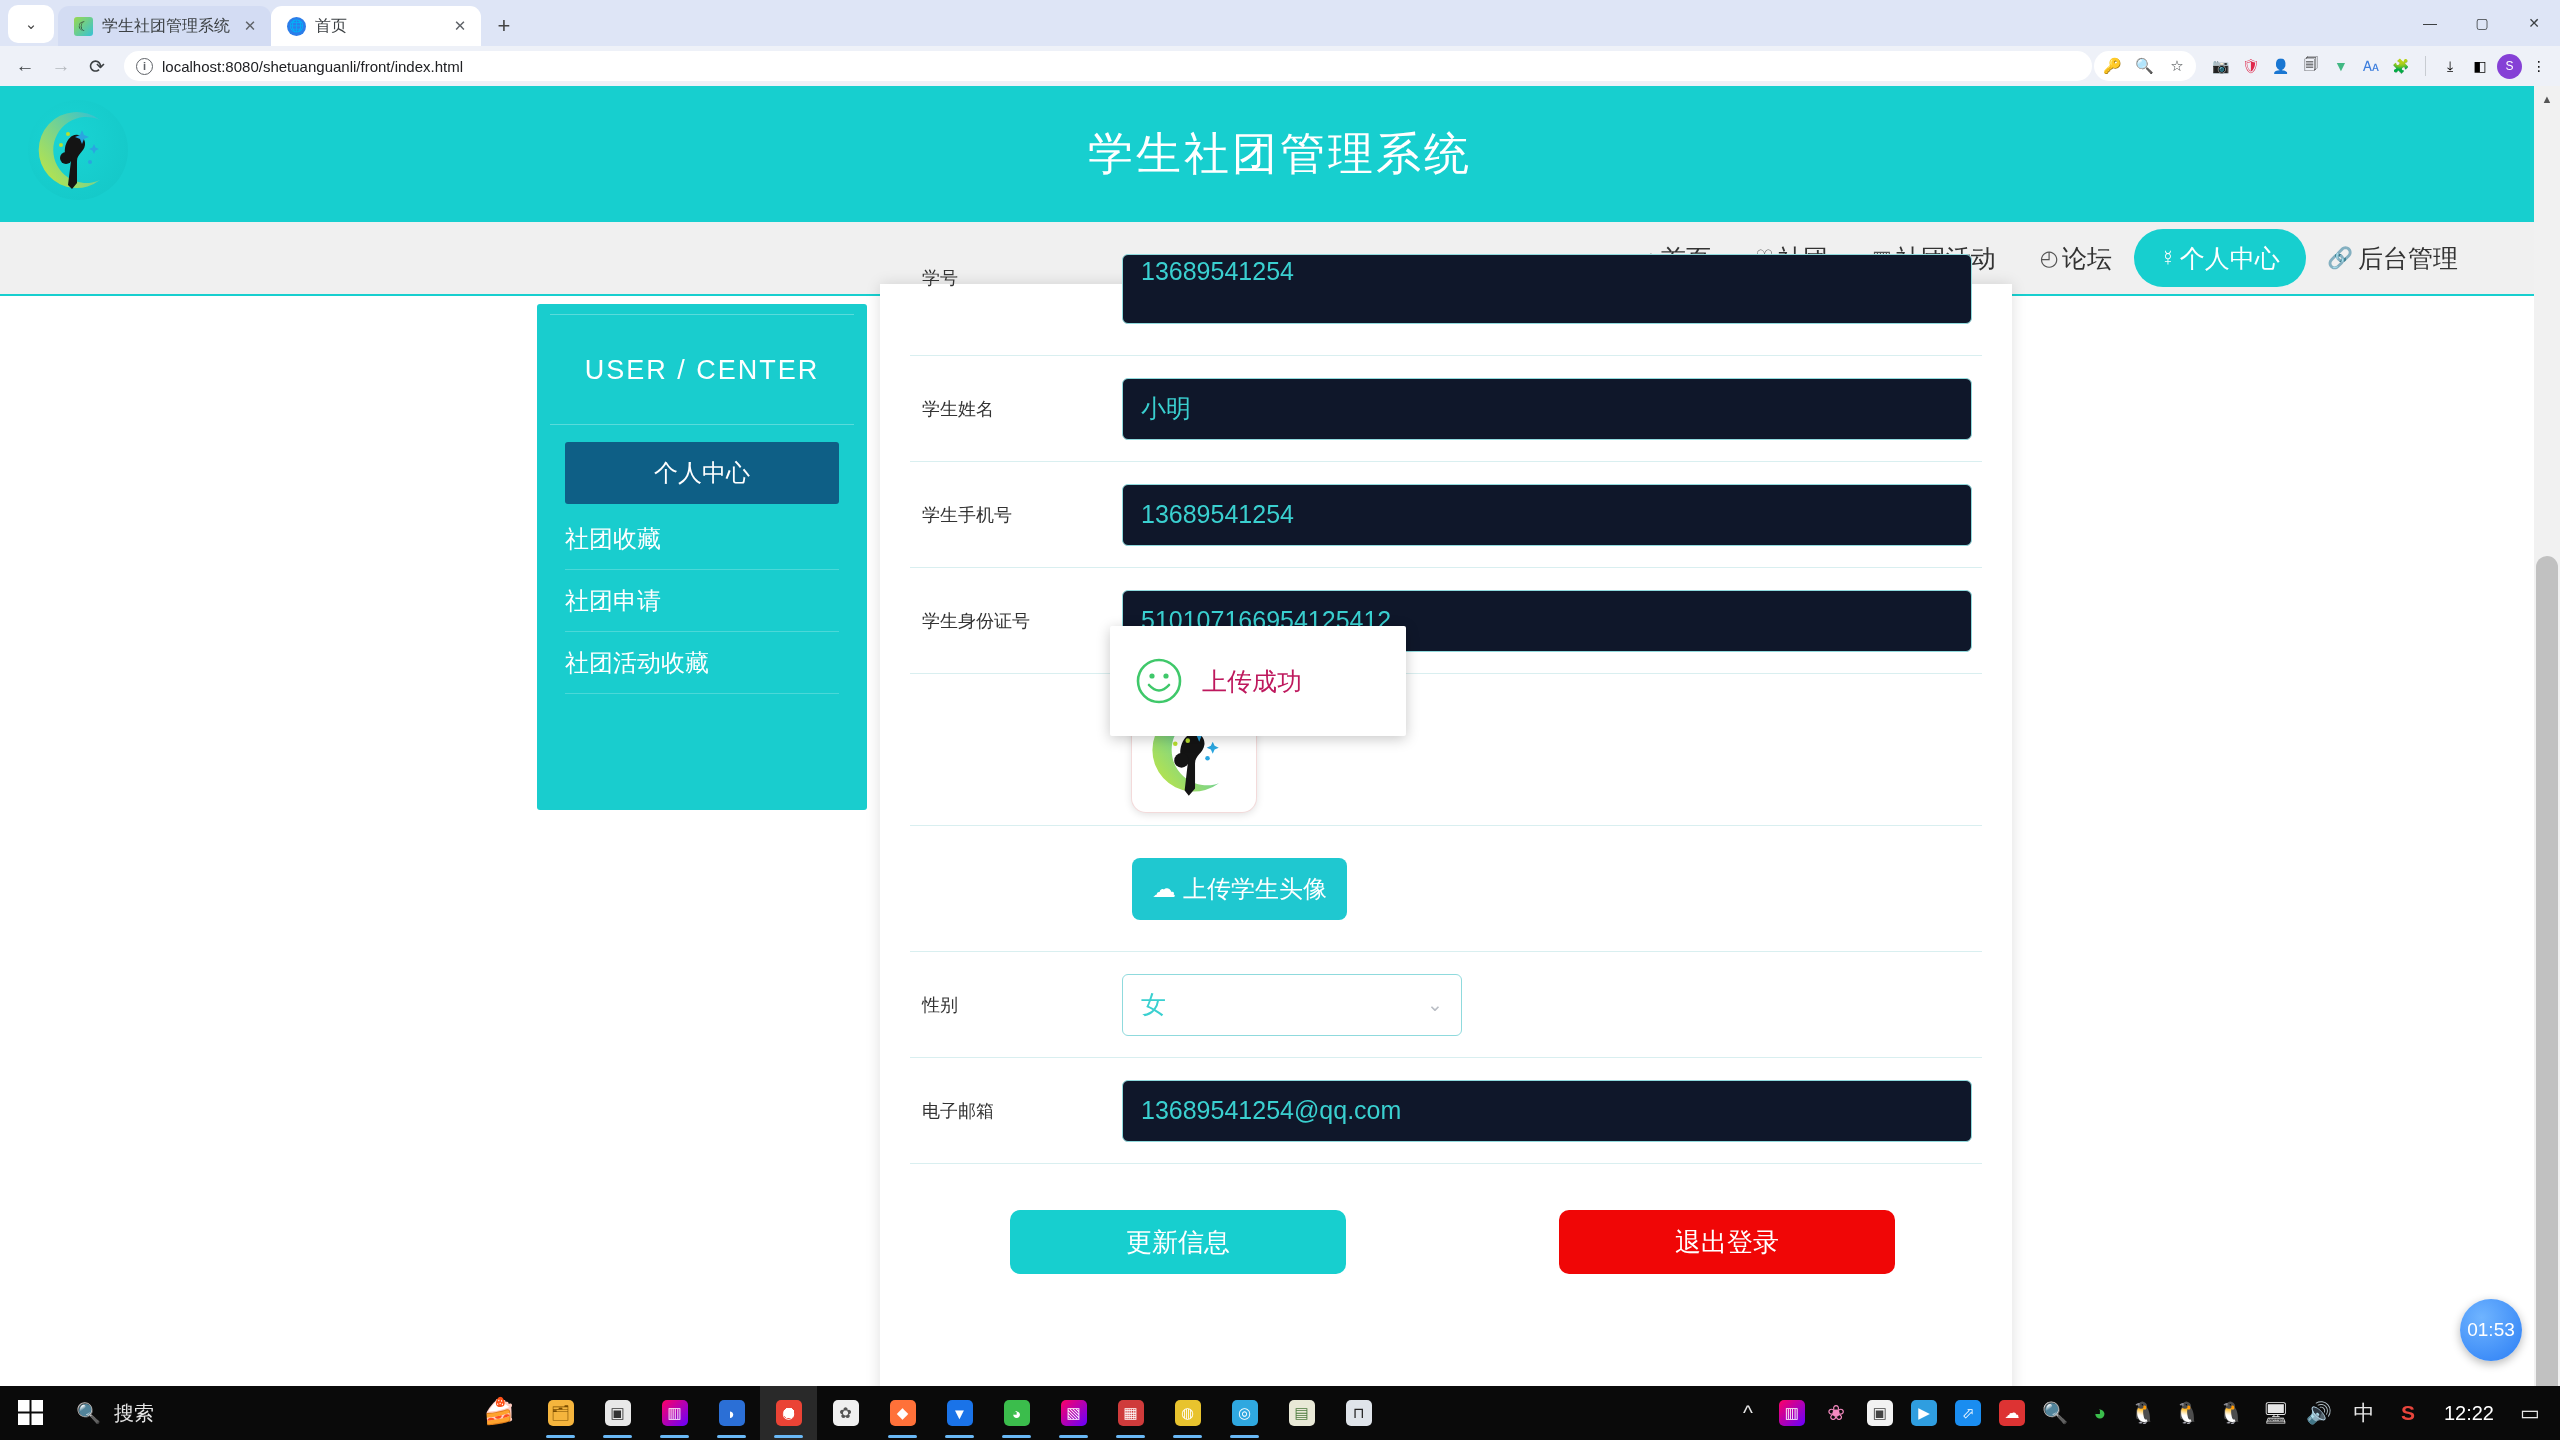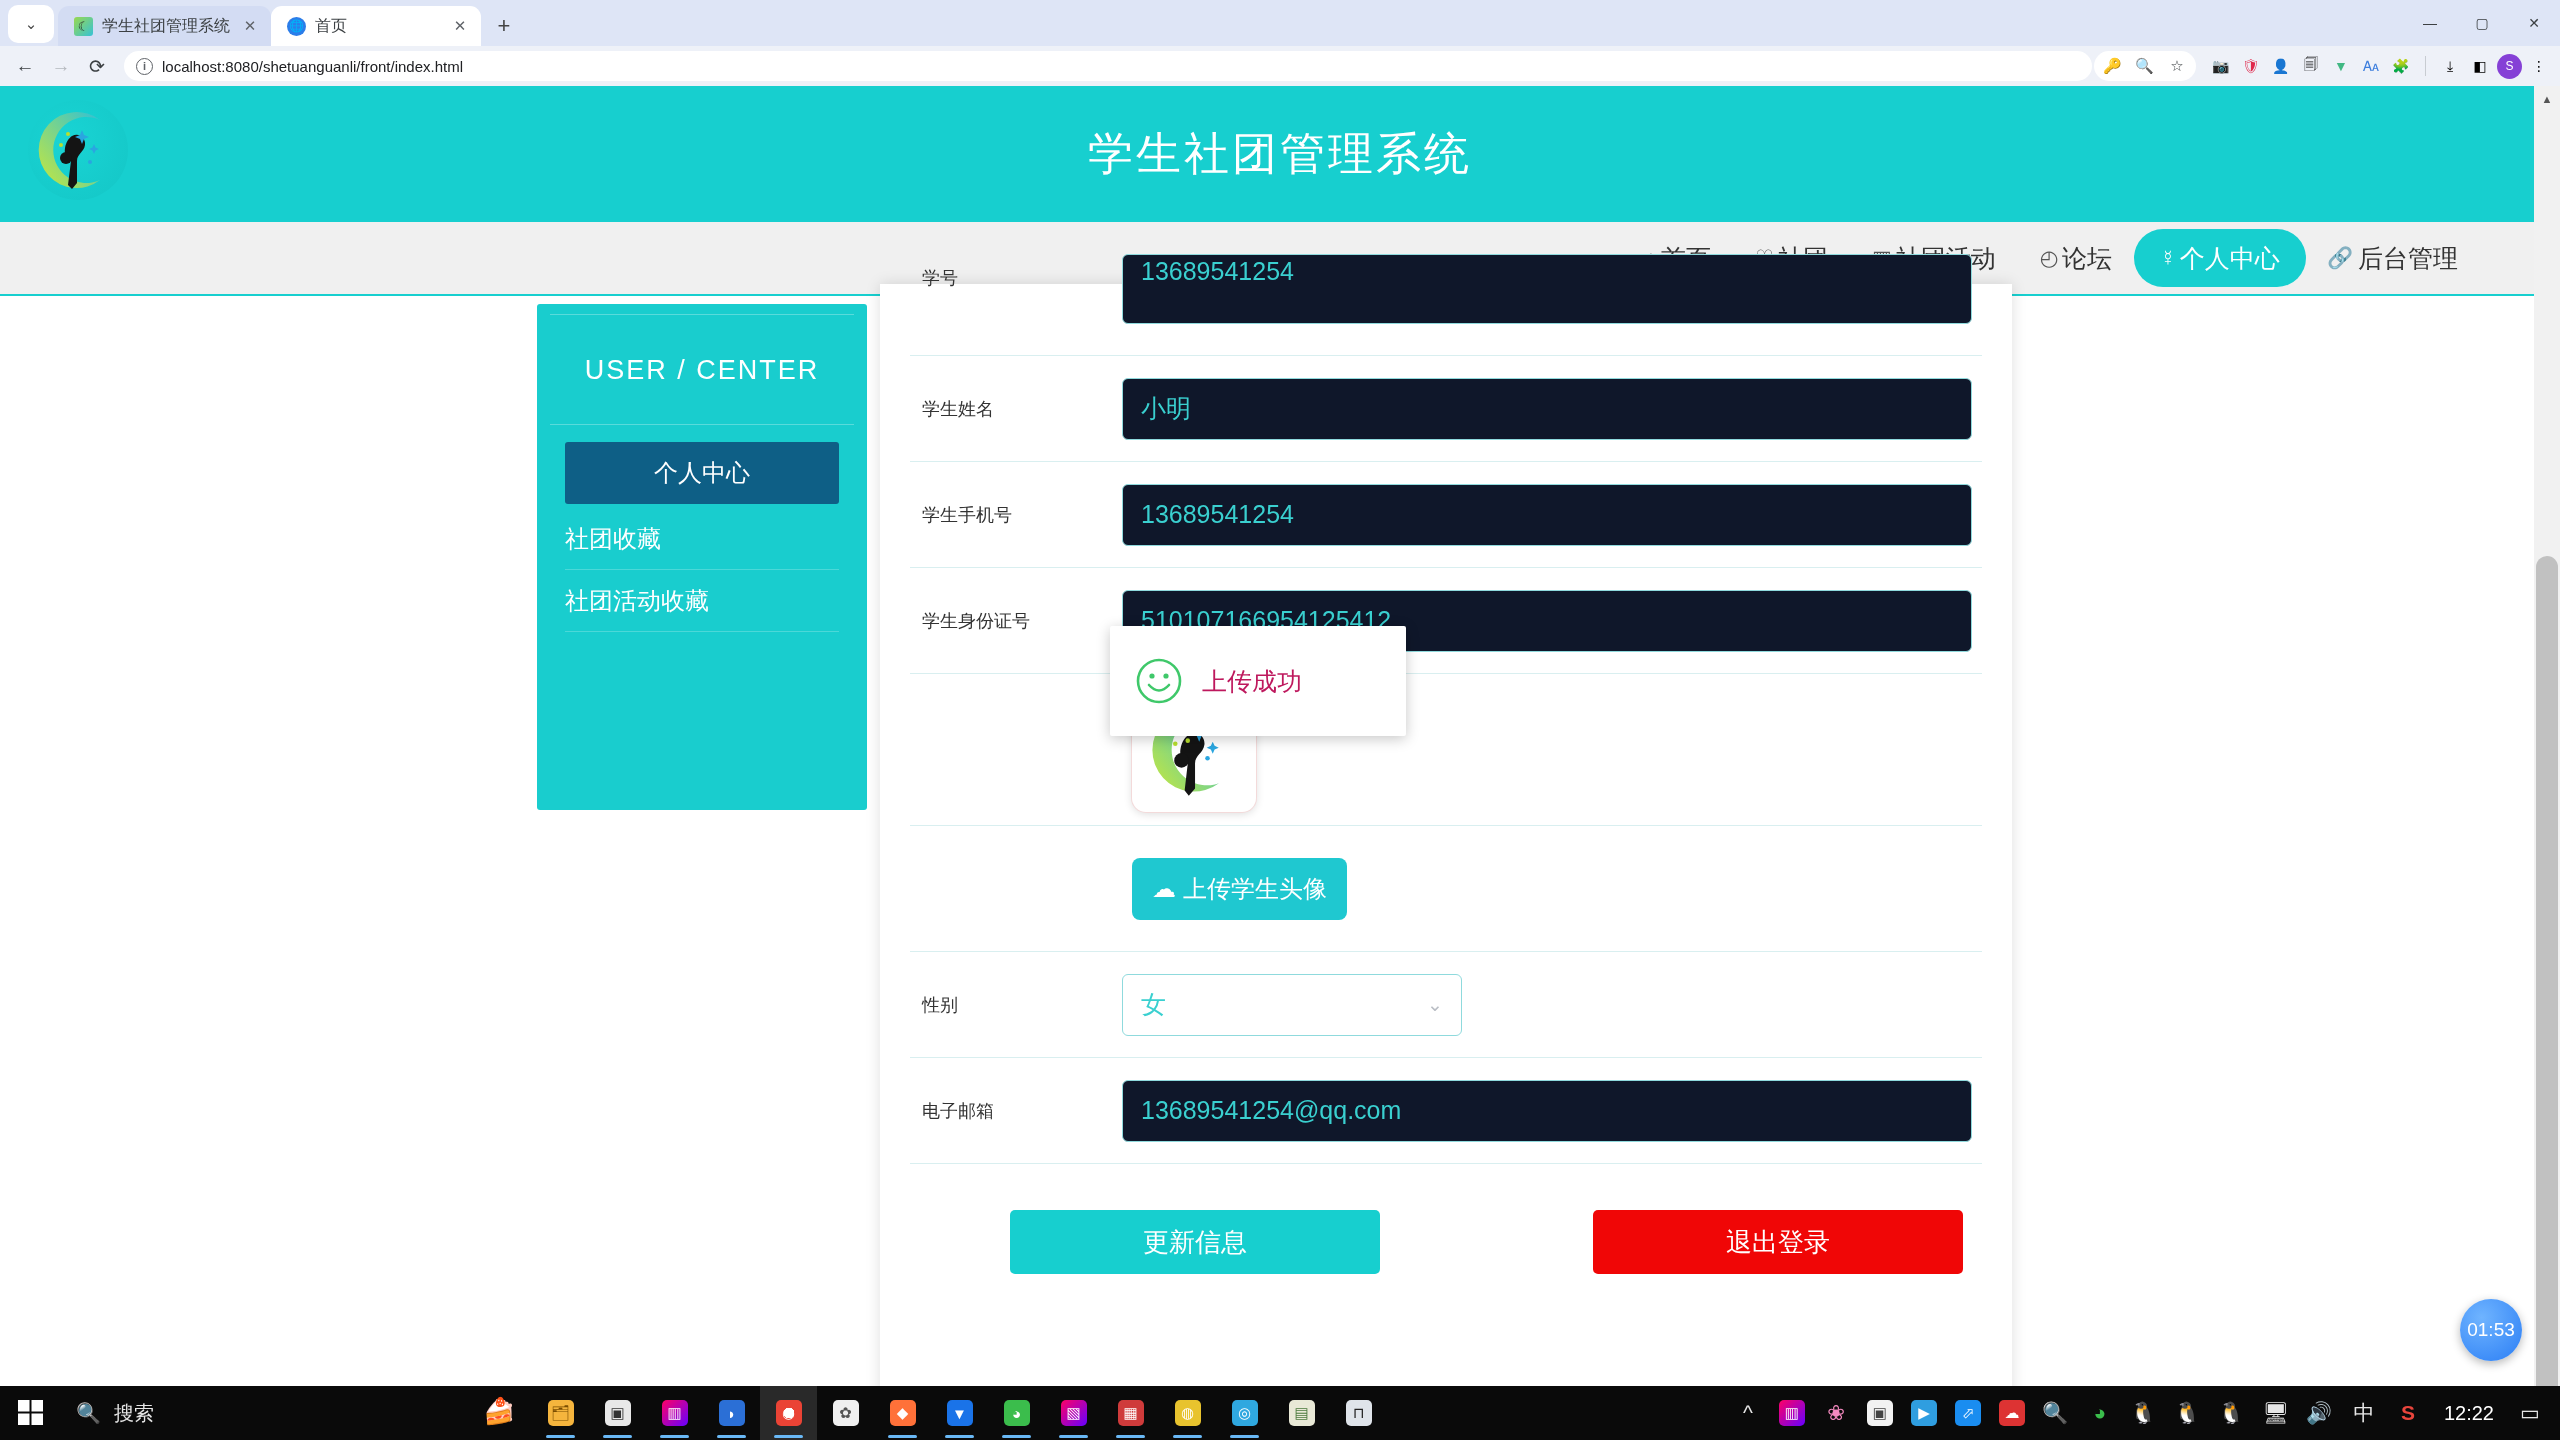--- a/index.html
+++ b/index.html
@@ -129,21 +129,21 @@
   .avatar-row { justify-content:flex-start; padding-left: 222px; }
   .avatar-box { width: 124px; height: 124px; border-radius: 14px;
     background:#fff; box-shadow: 0 0 0 1px #f3dada, 0 2px 9px rgba(0,0,0,.14);
     display:flex; align-items:center; justify-content:center; overflow:hidden; }
   .upload-row { padding-left: 222px; }
   .btn-upload { background: #1fc8d0; color:#fff; border-radius: 8px;
     padding: 0 20px; height: 62px; display:inline-flex; align-items:center;
     gap: 7px; font-size: 24px; }
   .btn-row { display:flex; align-items:center; padding: 46px 0 60px 100px;
     gap: 213px; border-bottom: none; }
-  .btn-big { width: 370px; height: 64px; border-radius: 5px; color:#fff;
+  .btn-big { width: 336px; height: 64px; border-radius: 10px; color:#fff;
     font-size: 26px; display:flex; align-items:center; justify-content:center; }
   .btn-update { background: #17cfcf; }
   .btn-logout { background: #f00606; }
 
   
   .toast { position: absolute; left: 1110px; top: 330px; width: 296px;
     height: 110px; background: #fff; box-shadow: 0 3px 14px rgba(0,0,0,.22);
     display:flex; align-items:center; gap: 18px; padding-left: 24px;
     border-radius: 2px; z-index: 50; }
   .toast-icon { width: 50px; height: 50px; flex:0 0 50px; }
@@ -303,20 +303,23 @@
     <div class="sidebar">
       <div class="sb-rule top"></div>
       <div class="sb-title">USER / CENTER</div>
       <div class="sb-rule head"></div>
       <div class="sb-list">
         <div class="sb-item active">
           <span>个人中心</span>
         </div>
         <div class="sb-item">
           <span>社团收藏</span>
+        </div>
+        <div class="sb-item">
+          <span>社团申请</span>
         </div>
         <div class="sb-item">
           <span>社团活动收藏</span>
         </div>
       </div>
     </div>
 
     <div class="form-card">
 
       <div class="f-row" style="min-height:72px;align-items:flex-start">

